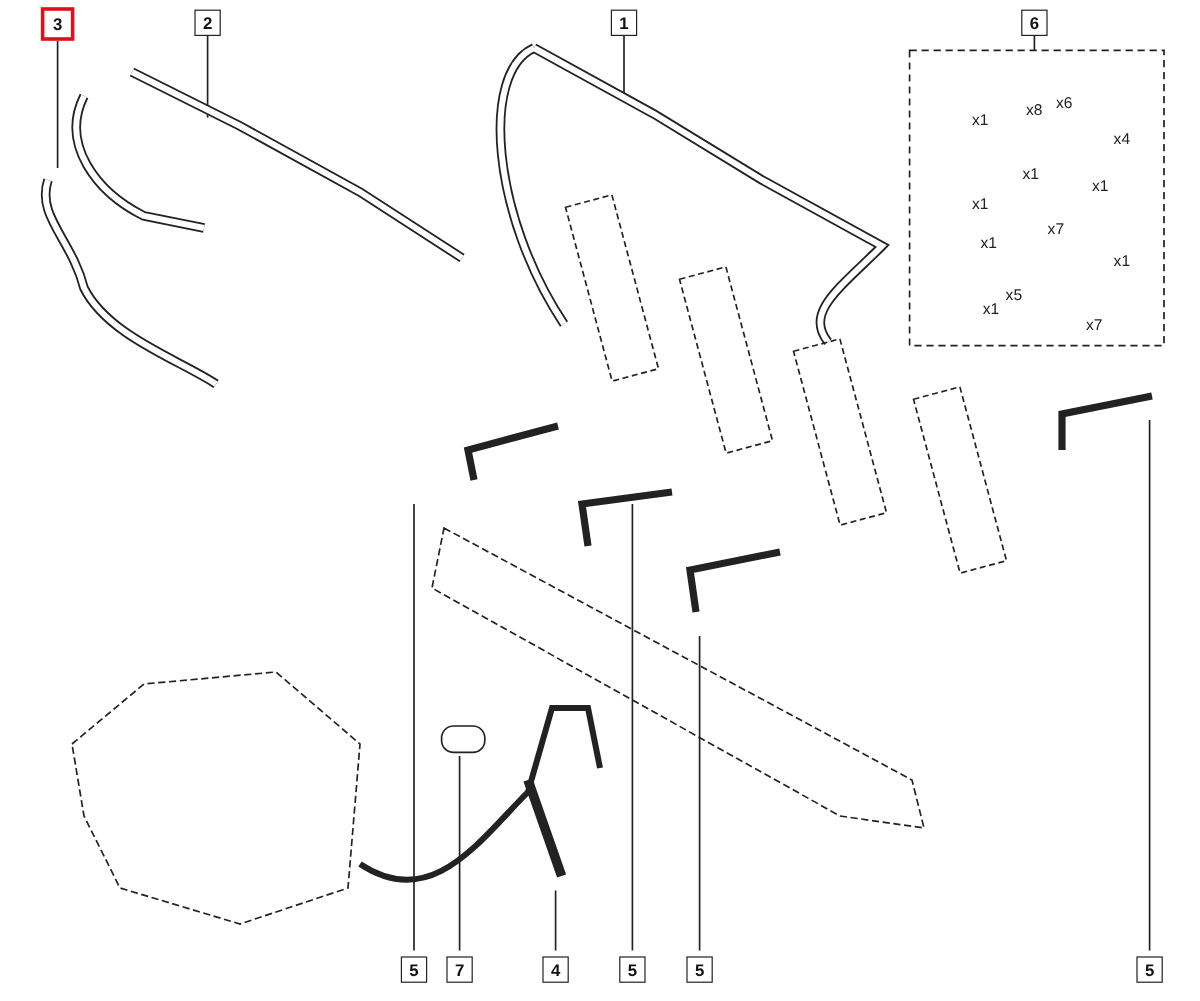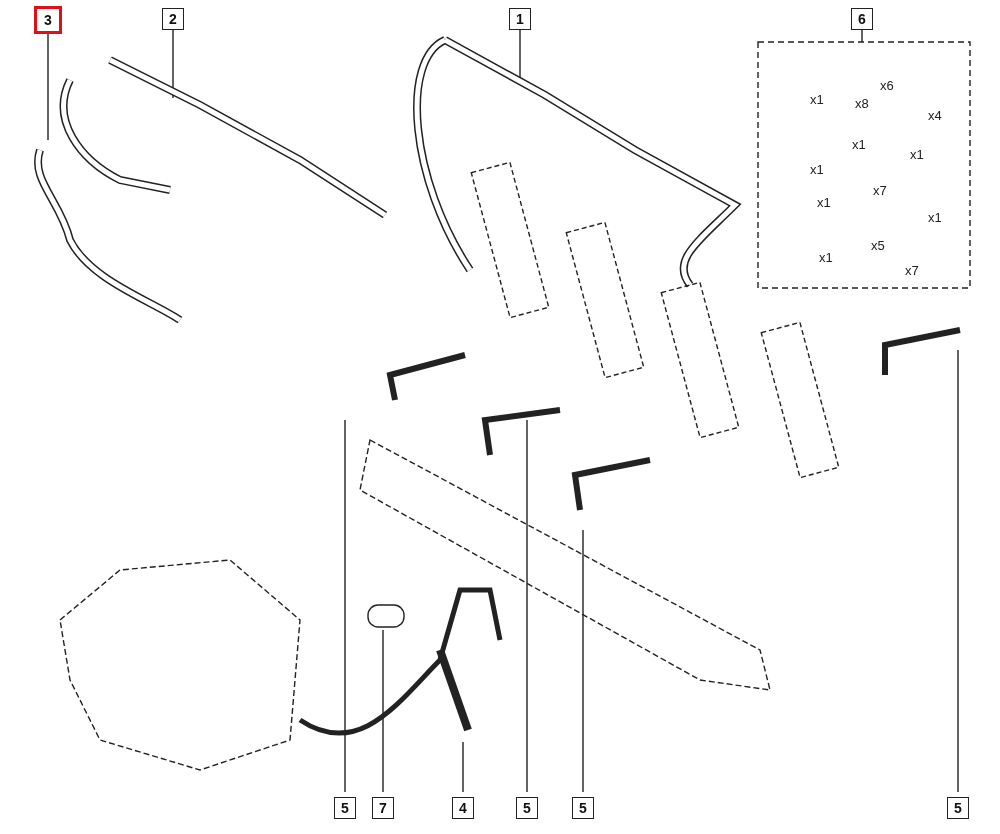--- a/index.html
+++ b/index.html
@@ -68,24 +68,24 @@
 <div class="callout" style="left:509px;top:8px;">1</div>
 <div class="callout" style="left:851px;top:8px;">6</div>
 <div class="callout" style="left:334px;top:797px;">5</div>
 <div class="callout" style="left:372px;top:797px;">7</div>
 <div class="callout" style="left:452px;top:797px;">4</div>
 <div class="callout" style="left:516px;top:797px;">5</div>
 <div class="callout" style="left:572px;top:797px;">5</div>
 <div class="callout" style="left:947px;top:797px;">5</div>
 
 <span class="qty" style="left:810px;top:92px">x1</span>
-<span class="qty" style="left:855px;top:96px">x8</span>
+<span class="qty" style="left:855px;top:84px">x8</span>
 <span class="qty" style="left:880px;top:78px">x6</span>
 <span class="qty" style="left:928px;top:108px">x4</span>
 <span class="qty" style="left:810px;top:162px">x1</span>
 <span class="qty" style="left:852px;top:137px">x1</span>
 <span class="qty" style="left:910px;top:147px">x1</span>
 <span class="qty" style="left:817px;top:195px">x1</span>
 <span class="qty" style="left:873px;top:183px">x7</span>
 <span class="qty" style="left:928px;top:210px">x1</span>
 <span class="qty" style="left:819px;top:250px">x1</span>
-<span class="qty" style="left:871px;top:238px">x5</span>
+<span class="qty" style="left:838px;top:238px">x5</span>
 <span class="qty" style="left:905px;top:263px">x7</span>
 
 </body></html>

